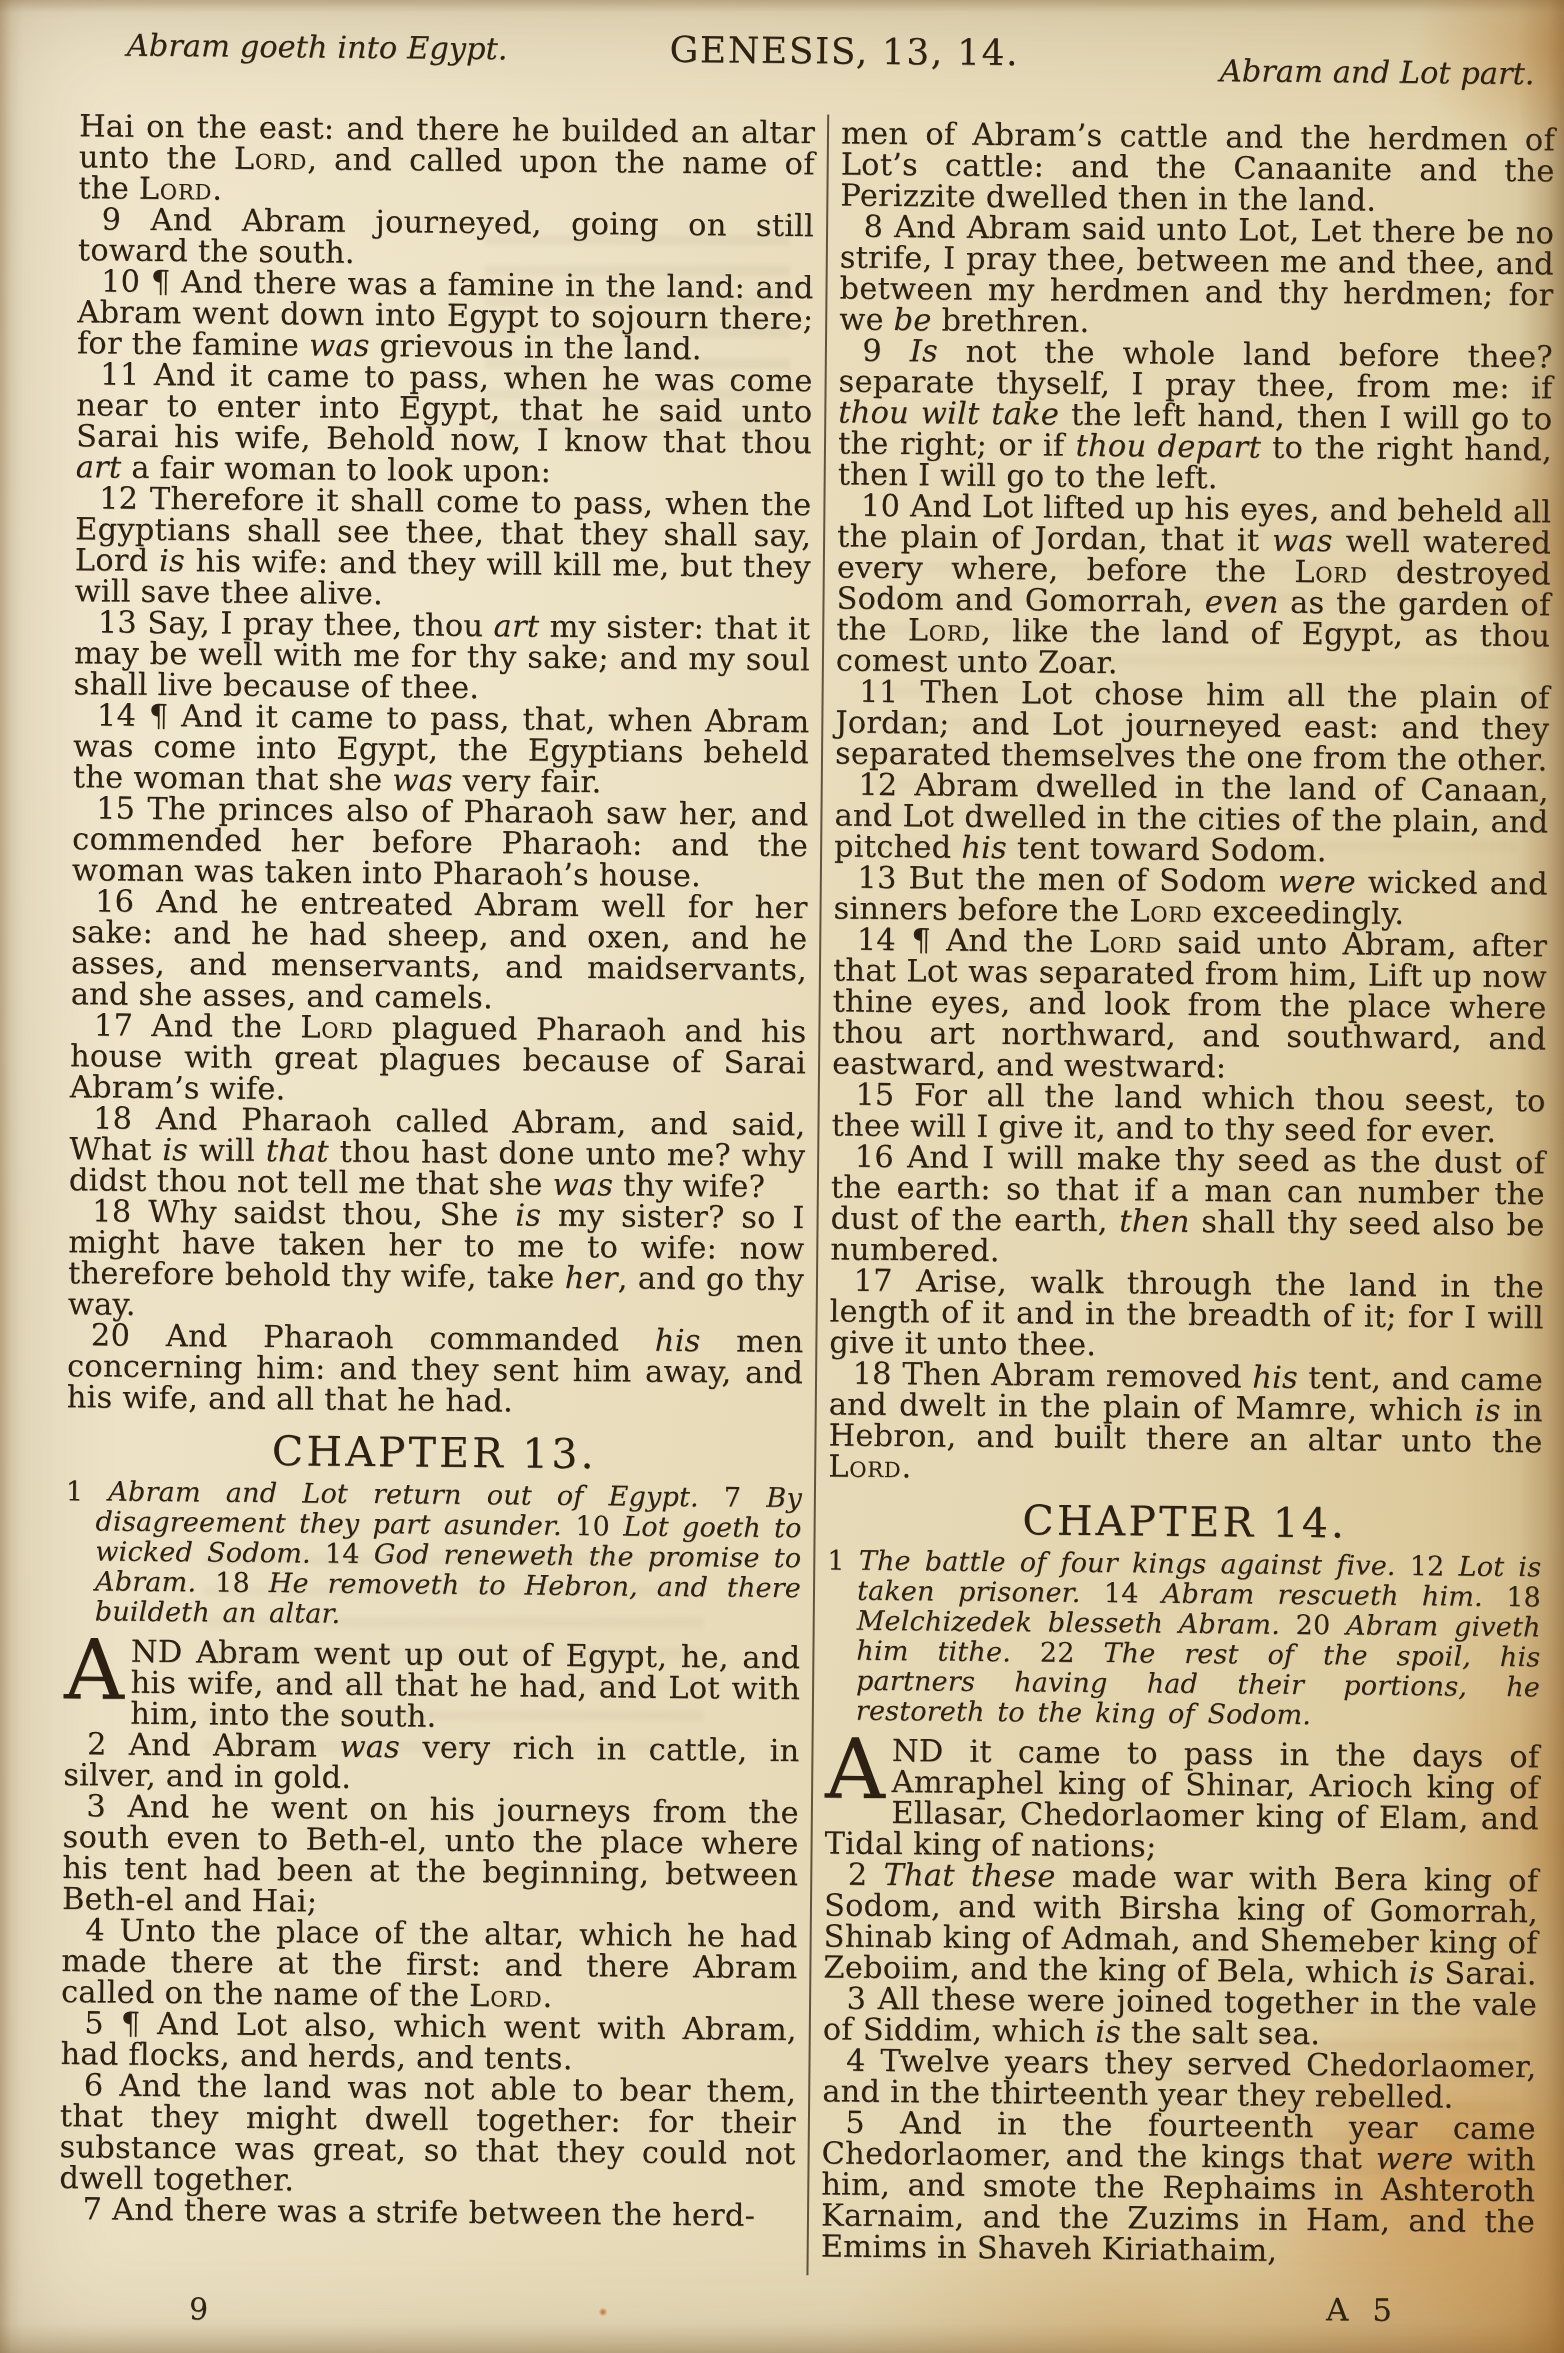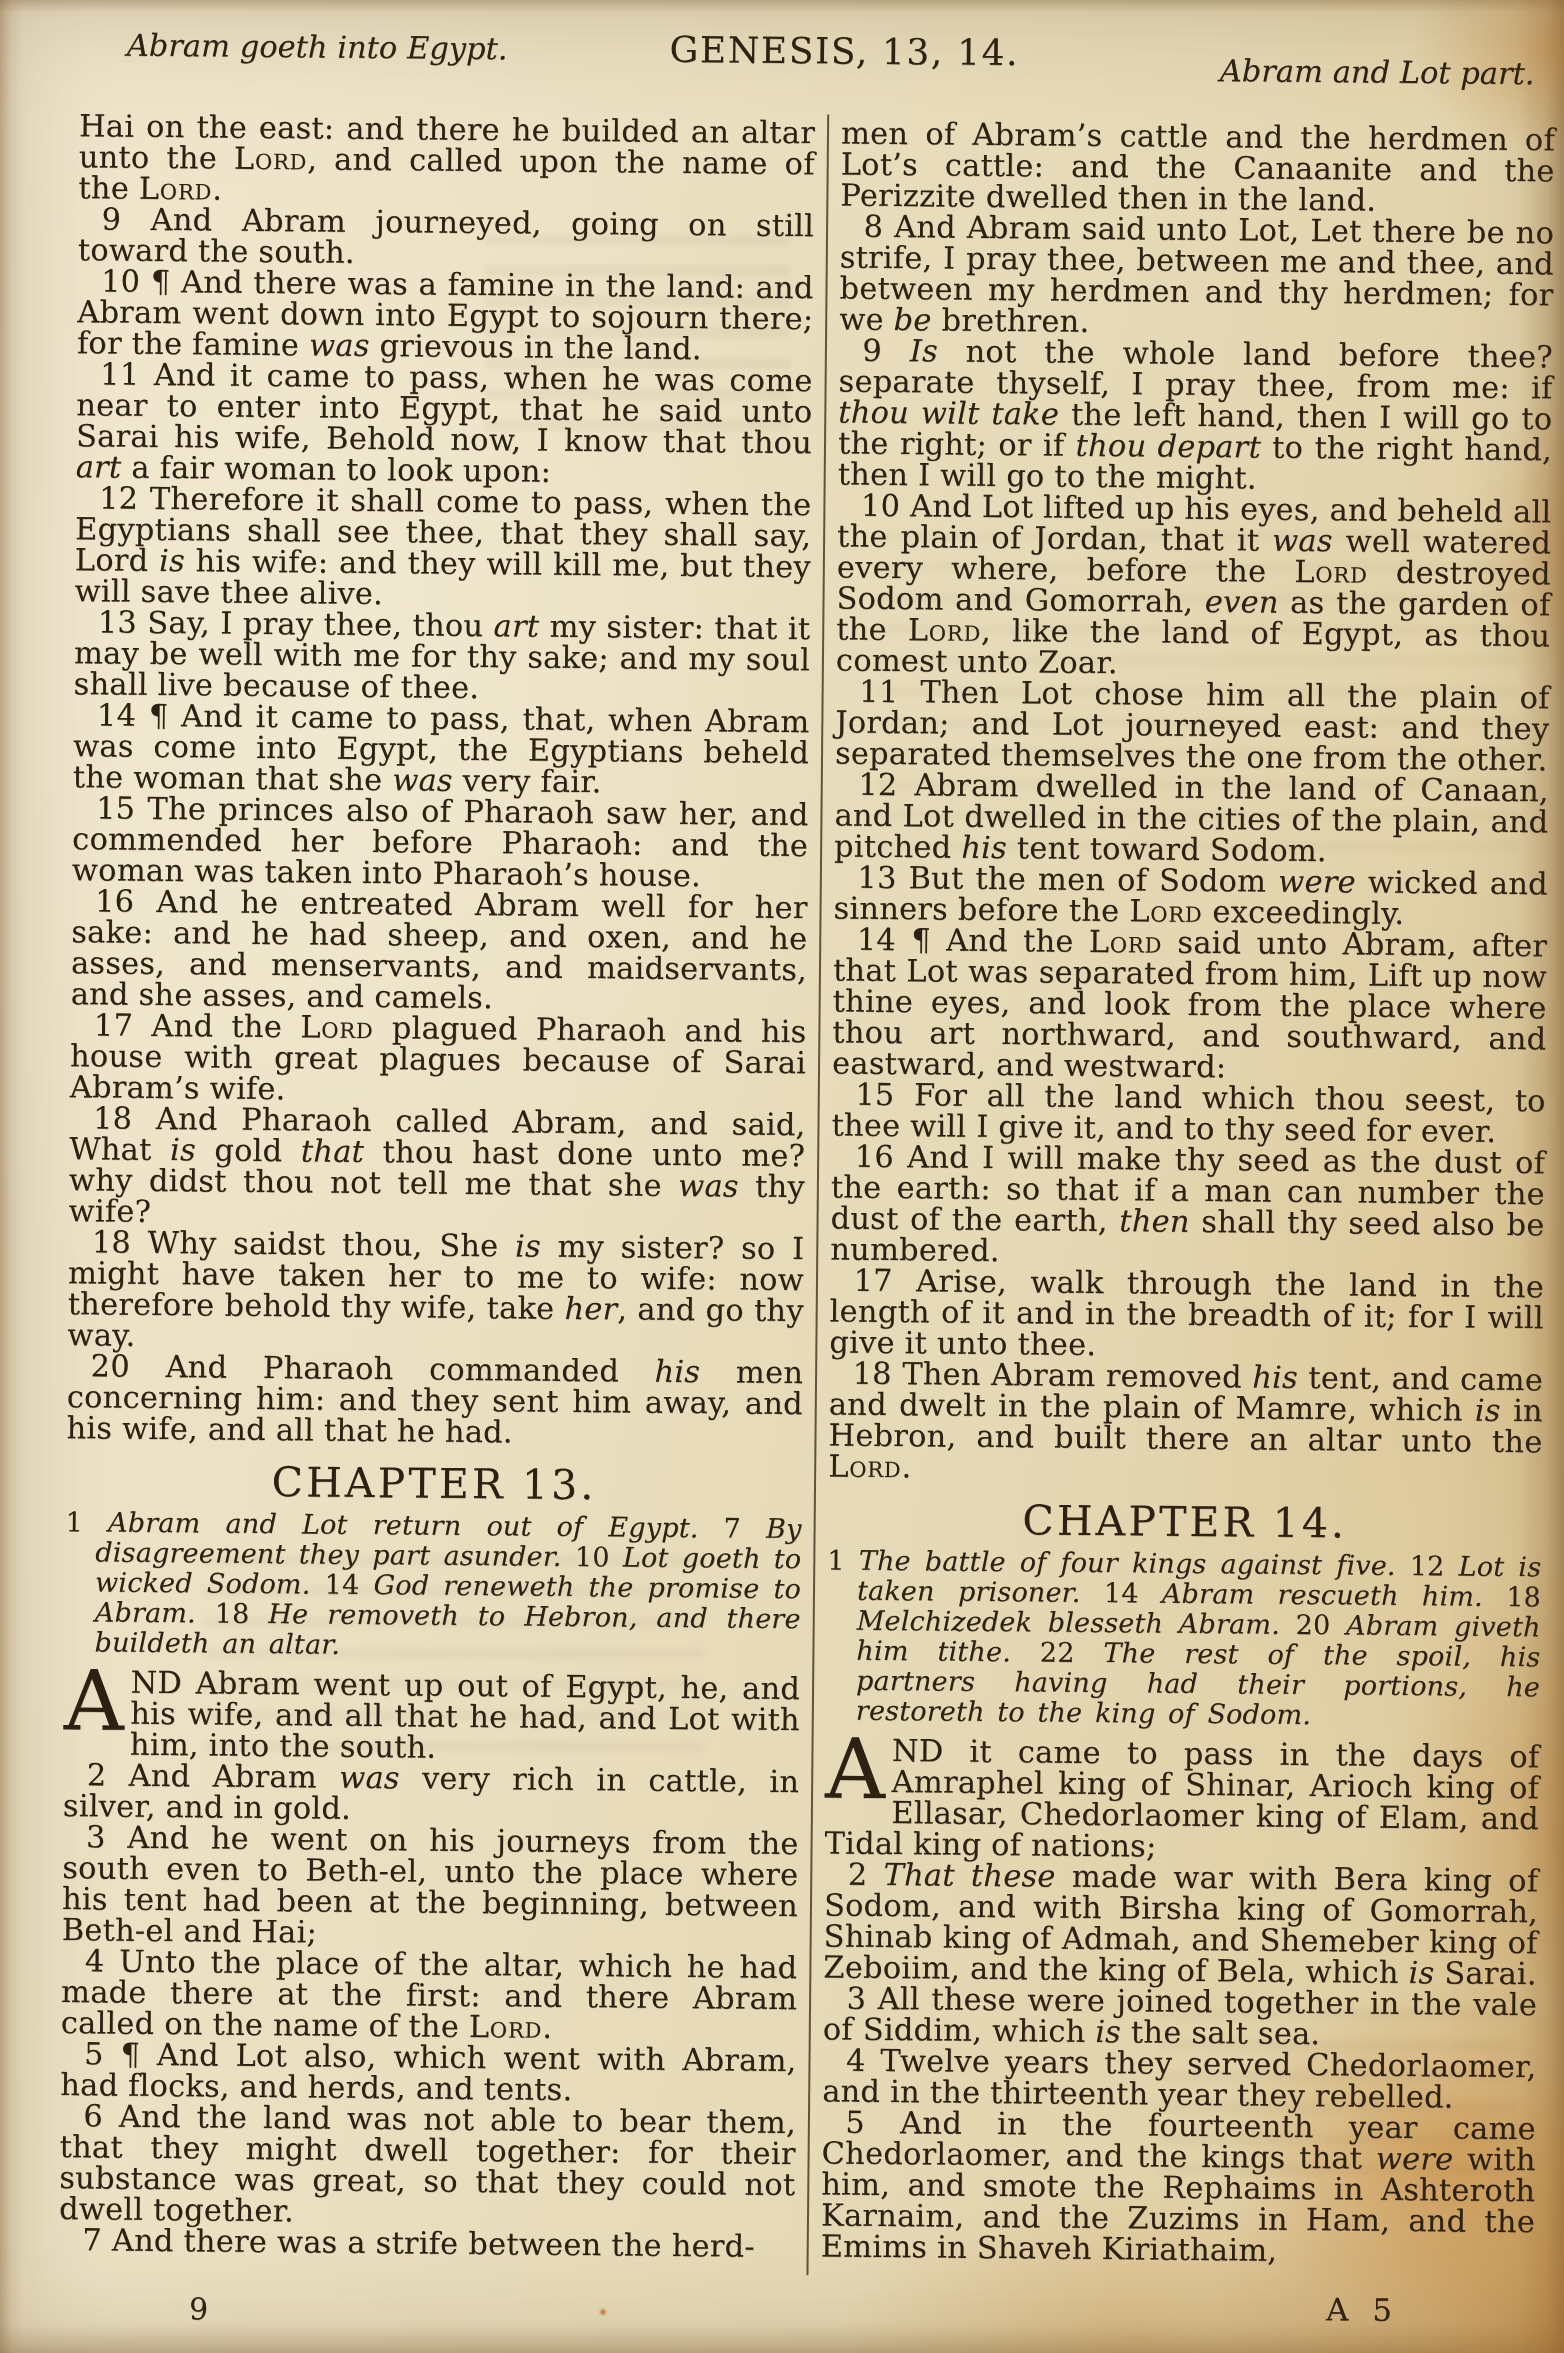--- a/index.html
+++ b/index.html
@@ -82,37 +82,37 @@
       <p class="verse cont"><span>Hai on the east: and there he builded an altar unto the </span><span class="sc">Lord</span><span>, and called upon the name of the </span><span class="sc">Lord</span><span>.</span></p>
       <p class="verse"><span class="vnum">9 </span><span>And Abram journeyed, going on still toward the south.</span></p>
       <p class="verse"><span class="vnum">10 </span><span>¶ And there was a famine in the land: and Abram went down into Egypt to sojourn there; for the famine </span><span class="it">was</span><span> grievous in the land.</span></p>
       <p class="verse"><span class="vnum">11 </span><span>And it came to pass, when he was come near to enter into Egypt, that he said unto Sarai his wife, Behold now, I know that thou </span><span class="it">art</span><span> a fair woman to look upon:</span></p>
       <p class="verse"><span class="vnum">12 </span><span>Therefore it shall come to pass, when the Egyptians shall see thee, that they shall say, Lord </span><span class="it">is</span><span> his wife: and they will kill me, but they will save thee alive.</span></p>
       <p class="verse"><span class="vnum">13 </span><span>Say, I pray thee, thou </span><span class="it">art</span><span> my sister: that it may be well with me for thy sake; and my soul shall live because of thee.</span></p>
       <p class="verse"><span class="vnum">14 </span><span>¶ And it came to pass, that, when Abram was come into Egypt, the Egyptians beheld the woman that she </span><span class="it">was</span><span> very fair.</span></p>
       <p class="verse"><span class="vnum">15 </span><span>The princes also of Pharaoh saw her, and commended her before Pharaoh: and the woman was taken into Pharaoh’s house.</span></p>
       <p class="verse"><span class="vnum">16 </span><span>And he entreated Abram well for her sake: and he had sheep, and oxen, and he asses, and menservants, and maidservants, and she asses, and camels.</span></p>
       <p class="verse"><span class="vnum">17 </span><span>And the </span><span class="sc">Lord</span><span> plagued Pharaoh and his house with great plagues because of Sarai Abram’s wife.</span></p>
-      <p class="verse"><span class="vnum">18 </span><span>And Pharaoh called Abram, and said, What </span><span class="it">is</span><span> gold </span><span class="it">that</span><span> thou hast done unto me? why didst thou not tell me that she </span><span class="it">was</span><span> thy wife?</span></p>
+      <p class="verse"><span class="vnum">18 </span><span>And Pharaoh called Abram, and said, What </span><span class="it">is</span><span> will </span><span class="it">that</span><span> thou hast done unto me? why didst thou not tell me that she </span><span class="it">was</span><span> thy wife?</span></p>
       <p class="verse"><span class="vnum">18 </span><span>Why saidst thou, She </span><span class="it">is</span><span> my sister? so I might have taken her to me to wife: now therefore behold thy wife, take </span><span class="it">her</span><span>, and go thy way.</span></p>
       <p class="verse"><span class="vnum">20 </span><span>And Pharaoh commanded </span><span class="it">his</span><span> men concerning him: and they sent him away, and his wife, and all that he had.</span></p>
       <div class="chapter">CHAPTER 13.</div>
       <p class="summary"><span class="vnum">1 </span><span class="it">Abram and Lot return out of Egypt. </span><span class="vnum">7 </span><span class="it">By disagreement they part asunder. </span><span class="vnum">10 </span><span class="it">Lot goeth to wicked Sodom. </span><span class="vnum">14 </span><span class="it">God reneweth the promise to Abram. </span><span class="vnum">18 </span><span class="it">He removeth to Hebron, and there buildeth an altar.</span></p>
       <p class="verse dropv"><span class="dc">A</span><span>ND Abram went up out of Egypt, he, and his wife, and all that he had, and Lot with him, into the south.</span></p>
       <p class="verse"><span class="vnum">2 </span><span>And Abram </span><span class="it">was</span><span> very rich in cattle, in silver, and in gold.</span></p>
       <p class="verse"><span class="vnum">3 </span><span>And he went on his journeys from the south even to Beth-el, unto the place where his tent had been at the beginning, between Beth-el and Hai;</span></p>
       <p class="verse"><span class="vnum">4 </span><span>Unto the place of the altar, which he had made there at the first: and there Abram called on the name of the </span><span class="sc">Lord</span><span>.</span></p>
       <p class="verse"><span class="vnum">5 </span><span>¶ And Lot also, which went with Abram, had flocks, and herds, and tents.</span></p>
       <p class="verse"><span class="vnum">6 </span><span>And the land was not able to bear them, that they might dwell together: for their substance was great, so that they could not dwell together.</span></p>
       <p class="verse"><span class="vnum">7 </span><span>And there was a strife between the herd-</span></p>
     </div>
   <div class="col col-right" id="col-right">
       <p class="verse cont"><span>men of Abram’s cattle and the herdmen of Lot’s cattle: and the Canaanite and the Perizzite dwelled then in the land.</span></p>
       <p class="verse"><span class="vnum">8 </span><span>And Abram said unto Lot, Let there be no strife, I pray thee, between me and thee, and between my herdmen and thy herdmen; for we </span><span class="it">be</span><span> brethren.</span></p>
-      <p class="verse"><span class="vnum">9 </span><span class="it">Is</span><span> not the whole land before thee? separate thyself, I pray thee, from me: if </span><span class="it">thou wilt take</span><span> the left hand, then I will go to the right; or if </span><span class="it">thou depart</span><span> to the right hand, then I will go to the might.</span></p>
+      <p class="verse"><span class="vnum">9 </span><span class="it">Is</span><span> not the whole land before thee? separate thyself, I pray thee, from me: if </span><span class="it">thou wilt take</span><span> the left hand, then I will go to the right; or if </span><span class="it">thou depart</span><span> to the right hand, then I will go to the left.</span></p>
       <p class="verse"><span class="vnum">10 </span><span>And Lot lifted up his eyes, and beheld all the plain of Jordan, that it </span><span class="it">was</span><span> well watered every where, before the </span><span class="sc">Lord</span><span> destroyed Sodom and Gomorrah, </span><span class="it">even</span><span> as the garden of the </span><span class="sc">Lord</span><span>, like the land of Egypt, as thou comest unto Zoar.</span></p>
       <p class="verse"><span class="vnum">11 </span><span>Then Lot chose him all the plain of Jordan; and Lot journeyed east: and they separated themselves the one from the other.</span></p>
       <p class="verse"><span class="vnum">12 </span><span>Abram dwelled in the land of Canaan, and Lot dwelled in the cities of the plain, and pitched </span><span class="it">his</span><span> tent toward Sodom.</span></p>
       <p class="verse"><span class="vnum">13 </span><span>But the men of Sodom </span><span class="it">were</span><span> wicked and sinners before the </span><span class="sc">Lord</span><span> exceedingly.</span></p>
       <p class="verse"><span class="vnum">14 </span><span>¶ And the </span><span class="sc">Lord</span><span> said unto Abram, after that Lot was separated from him, Lift up now thine eyes, and look from the place where thou art northward, and southward, and eastward, and westward:</span></p>
       <p class="verse"><span class="vnum">15 </span><span>For all the land which thou seest, to thee will I give it, and to thy seed for ever.</span></p>
       <p class="verse"><span class="vnum">16 </span><span>And I will make thy seed as the dust of the earth: so that if a man can number the dust of the earth, </span><span class="it">then</span><span> shall thy seed also be numbered.</span></p>
       <p class="verse"><span class="vnum">17 </span><span>Arise, walk through the land in the length of it and in the breadth of it; for I will give it unto thee.</span></p>
       <p class="verse"><span class="vnum">18 </span><span>Then Abram removed </span><span class="it">his</span><span> tent, and came and dwelt in the plain of Mamre, which </span><span class="it">is</span><span> in Hebron, and built there an altar unto the </span><span class="sc">Lord</span><span>.</span></p>
       <div class="chapter">CHAPTER 14.</div>

